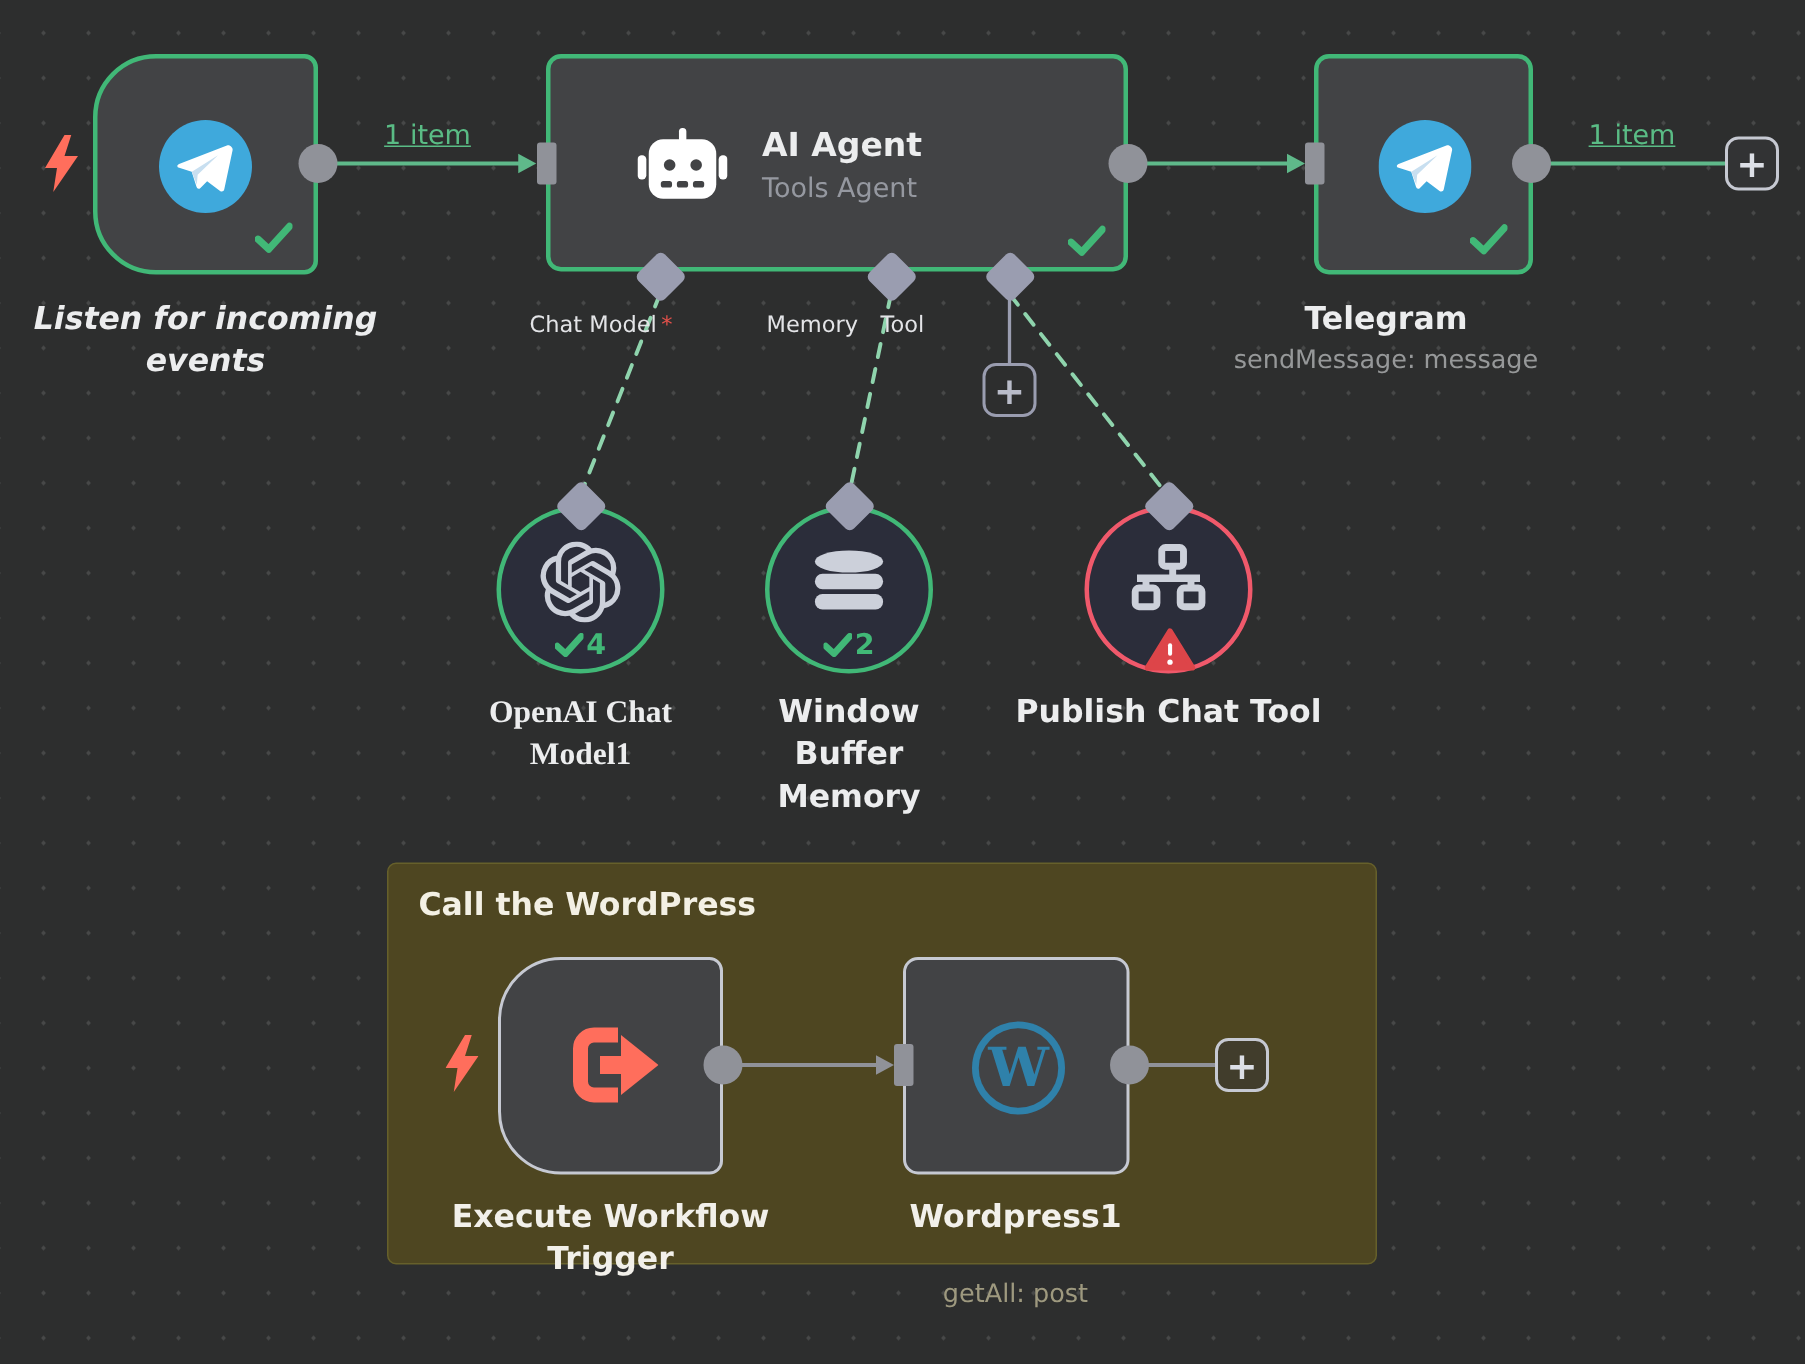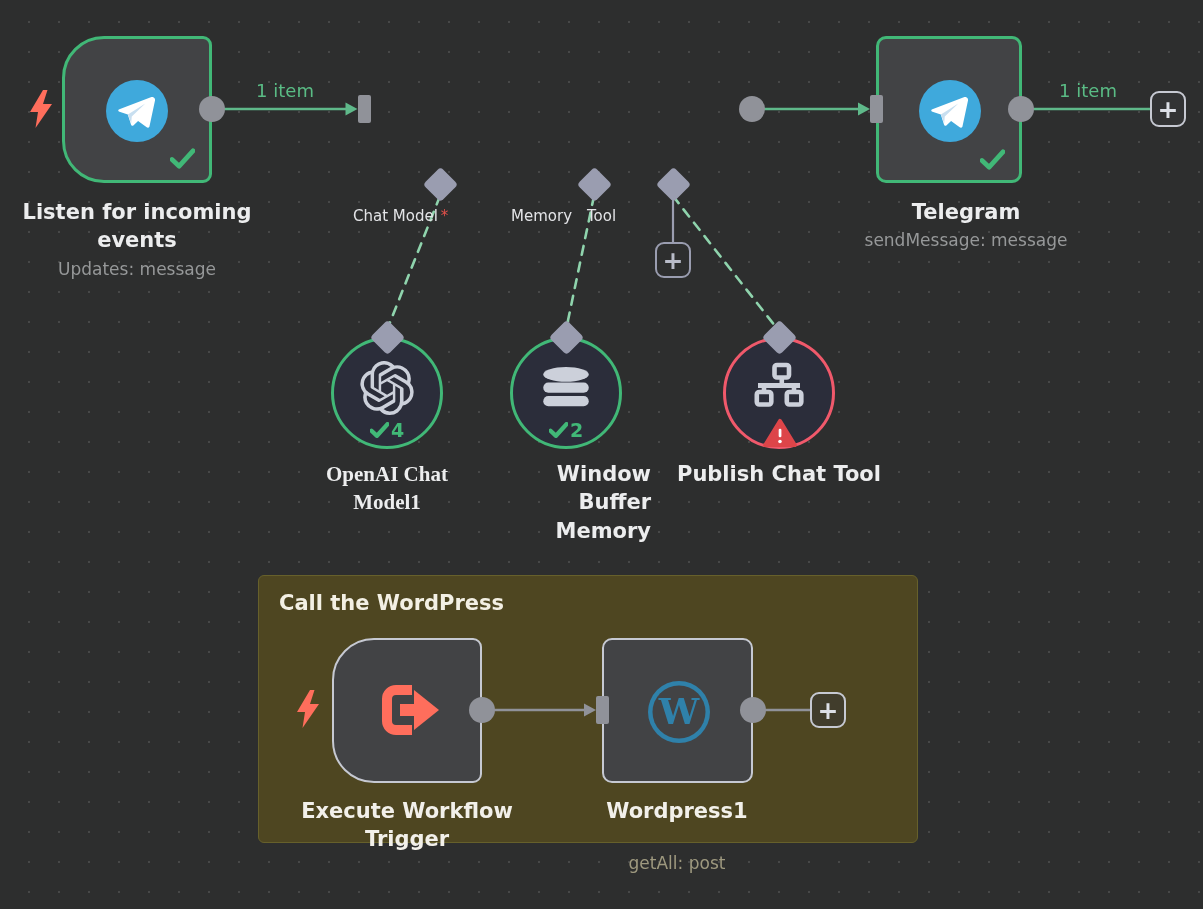--- a/index.html
+++ b/index.html
@@ -19,21 +19,21 @@
   .subnode{position:absolute;width:112px;height:112px;border-radius:50%;
     background:#2b2d3a;z-index:2;box-sizing:border-box;display:flex;
     align-items:center;justify-content:center;}
   .port-dot{position:absolute;width:26px;height:26px;border-radius:50%;background:#909299;z-index:3;}
   .port-bar{position:absolute;width:13px;height:28px;border-radius:2px;background:#909299;z-index:3;}
   .diamond{position:absolute;width:25px;height:25px;background:#9a9db0;border-radius:4px;
     transform:rotate(45deg);z-index:3;}
   .node-label{position:absolute;text-align:center;font-weight:bold;font-size:21px;
     color:#ecedee;line-height:1.35;z-index:2;}
   .node-sub{font-weight:normal;font-size:17px;color:#969899;margin-top:4px;line-height:1.25;}
-  .conn-label{position:absolute;width:100px;text-align:center;font-size:18px;color:#5abc85;z-index:2;}
+  .conn-label{position:absolute;width:100px;text-align:center;font-size:18px;color:#5abc85;z-index:2;text-decoration:underline;}
   .port-label{position:absolute;width:170px;text-align:left;font-size:15px;color:#e3e4e7;z-index:2;}
   .req{color:#e0504a;margin-left:3px;}
   .plusbtn{position:absolute;width:36px;height:36px;border-radius:9px;box-sizing:border-box;
     display:flex;align-items:center;justify-content:center;
     font-size:25px;font-weight:bold;line-height:1;z-index:2;cursor:pointer;}
   .plus-light{border:2.5px solid #c6c9d2;color:#dcdfe6;background:#323334;}
   .plus-muted{border:2px solid #9a9db0;color:#b9bcc9;background:#2d2e2e;}
   .plus-sticky{border:2.5px solid #c6c9d2;color:#dcdfe6;background:#413d2c;}
   .check{position:absolute;z-index:3;}
   .runcount{position:absolute;z-index:3;display:flex;align-items:center;justify-content:center;
@@ -77,27 +77,44 @@
     <svg style="position:absolute;left:41px;top:41px;" width="62" height="62" viewBox="0 0 32 32">
       <circle cx="16" cy="16" r="16" fill="#3fa9dc"></circle>
       <path d="M23.8 8.6 6.9 15.1c-.8.3-.8 1.1.05 1.35l4.3 1.35 1.65 5.2c.22.72.86.86 1.36.36l2.3-2.25 4.45 3.3c.57.43 1.3.15 1.45-.57l2.86-13.4c.2-.95-.66-1.6-1.56-1.84z" fill="#ffffff"></path>
       <path d="M11.3 17.8l9-5.7-7 6.7-.3 3.5z" fill="#c8dff0"></path>
     </svg>
     <svg class="check" style="right:14px;bottom:11px;" width="25" height="21" viewBox="0 0 26 22">
       <polyline points="2,12 9.5,19 24,3" stroke="#41b877" stroke-width="5" fill="none" stroke-linecap="round" stroke-linejoin="round"></polyline>
     </svg>
   </div>
   <div class="port-dot" style="left:199px;top:96px;"></div>
-  <div class="node-label" style="left:22px;top:198px;width:230px;">
+  <div class="node-label" style="left:22px;top:198px;width:230px;font-style:italic;">
     <div>Listen for incoming events</div>
-    <div class="node-sub">Updates: message</div>
   </div>
   <div class="conn-label" style="left:235px;top:80px;">1 item</div>
 
   <div class="port-bar" style="left:357.5px;top:95px;"></div>
+  <div class="node b-green box-shape" style="left:364px;top:36px;width:388px;height:145px;">
+    <svg class="icon-wrap" style="left:58px;top:45px;" width="60" height="52" viewBox="0 0 56 46">
+      <rect x="25.8" y="0" width="4.6" height="9" rx="2.2" fill="#ffffff"></rect>
+      <rect x="7" y="7" width="42" height="37" rx="9" fill="#ffffff"></rect>
+      <rect x="0" y="17" width="5.5" height="15" rx="2.6" fill="#ffffff"></rect>
+      <rect x="50.5" y="17" width="5.5" height="15" rx="2.6" fill="#ffffff"></rect>
+      <circle cx="20" cy="23" r="3.6" fill="#424345"></circle>
+      <circle cx="36.5" cy="23" r="3.6" fill="#424345"></circle>
+      <rect x="14.5" y="33" width="7" height="4" rx="1.6" fill="#424345"></rect>
+      <rect x="24.5" y="33" width="7" height="4" rx="1.6" fill="#424345"></rect>
+      <rect x="34.5" y="33" width="7" height="4" rx="1.6" fill="#424345"></rect>
+    </svg>
+    <div class="ai-title">AI Agent</div>
+    <div class="ai-sub">Tools Agent</div>
+    <svg class="check" style="right:12px;bottom:7px;" width="25" height="21" viewBox="0 0 26 22">
+      <polyline points="2,12 9.5,19 24,3" stroke="#41b877" stroke-width="5" fill="none" stroke-linecap="round" stroke-linejoin="round"></polyline>
+    </svg>
+  </div>
   <div class="port-dot" style="left:739px;top:96px;"></div>
   <div class="diamond" style="left:427.5px;top:171.5px;"></div>
   <div class="diamond" style="left:581.5px;top:171.5px;"></div>
   <div class="diamond" style="left:660.5px;top:171.5px;"></div>
   <div class="port-label" style="left:353px;top:207px;"><span>Chat Model</span><span class="req">*</span></div>
   <div class="port-label" style="left:511px;top:207px;">Memory</div>
   <div class="port-label" style="left:587px;top:207px;">Tool</div>
   <div class="plusbtn plus-muted" style="left:655px;top:242px;">
       <span>+</span>
     </div>
@@ -107,21 +124,21 @@
     <svg style="position:absolute;left:40px;top:41px;" width="62" height="62" viewBox="0 0 32 32">
       <circle cx="16" cy="16" r="16" fill="#3fa9dc"></circle>
       <path d="M23.8 8.6 6.9 15.1c-.8.3-.8 1.1.05 1.35l4.3 1.35 1.65 5.2c.22.72.86.86 1.36.36l2.3-2.25 4.45 3.3c.57.43 1.3.15 1.45-.57l2.86-13.4c.2-.95-.66-1.6-1.56-1.84z" fill="#ffffff"></path>
       <path d="M11.3 17.8l9-5.7-7 6.7-.3 3.5z" fill="#c8dff0"></path>
     </svg>
     <svg class="check" style="right:14px;bottom:10px;" width="25" height="21" viewBox="0 0 26 22">
       <polyline points="2,12 9.5,19 24,3" stroke="#41b877" stroke-width="5" fill="none" stroke-linecap="round" stroke-linejoin="round"></polyline>
     </svg>
   </div>
   <div class="port-dot" style="left:1008px;top:96px;"></div>
-  <div class="node-label" style="left:836px;top:198px;width:260px;">
+  <div class="node-label" style="left:794px;top:198px;width:260px;">
     <div>Telegram</div>
     <div class="node-sub">sendMessage: message</div>
   </div>
   <div class="conn-label" style="left:1038px;top:80px;">1 item</div>
   <div class="plusbtn plus-light" style="left:1150px;top:91px;">
       <span>+</span>
     </div>
 
   <div class="diamond" style="left:374.5px;top:324.5px;"></div>
   <div class="subnode" style="left:331px;top:337px;border:3px solid #41b877;">
@@ -146,21 +163,21 @@
       <rect x="3" y="15" width="42" height="9.5" rx="4.7" fill="#ccd0da"></rect>
       <rect x="3" y="27.5" width="42" height="9.5" rx="4.7" fill="#ccd0da"></rect>
     </svg>
   </div>
   <div class="runcount" style="left:536px;top:419px;width:60px;">
     <svg width="19" height="16" viewBox="0 0 26 22">
         <polyline points="2,12 9.5,19 24,3" stroke="#41b877" stroke-width="6" fill="none" stroke-linecap="round" stroke-linejoin="round"></polyline>
       </svg>
     <span>2</span>
   </div>
-  <div class="node-label" style="left:481px;top:460px;width:170px;text-align:right;">
+  <div class="node-label" style="left:481px;top:460px;width:170px;">
     <div>Window Buffer Memory</div>
   </div>
 
   <div class="diamond" style="left:766.5px;top:324.5px;"></div>
   <div class="subnode" style="left:723px;top:337px;border:3px solid #f0596b;">
     <svg width="56" height="50" viewBox="0 0 56 50" style="margin-top:-12px;">
       <g stroke="#ccd0da" stroke-width="4.6" fill="none">
         <rect x="23.5" y="3" width="14.5" height="12.5" rx="2.5"></rect>
         <line x1="30.8" y1="15.5" x2="30.8" y2="22"></line>
         <line x1="7" y1="23.5" x2="49" y2="23.5" stroke-width="5"></line>

